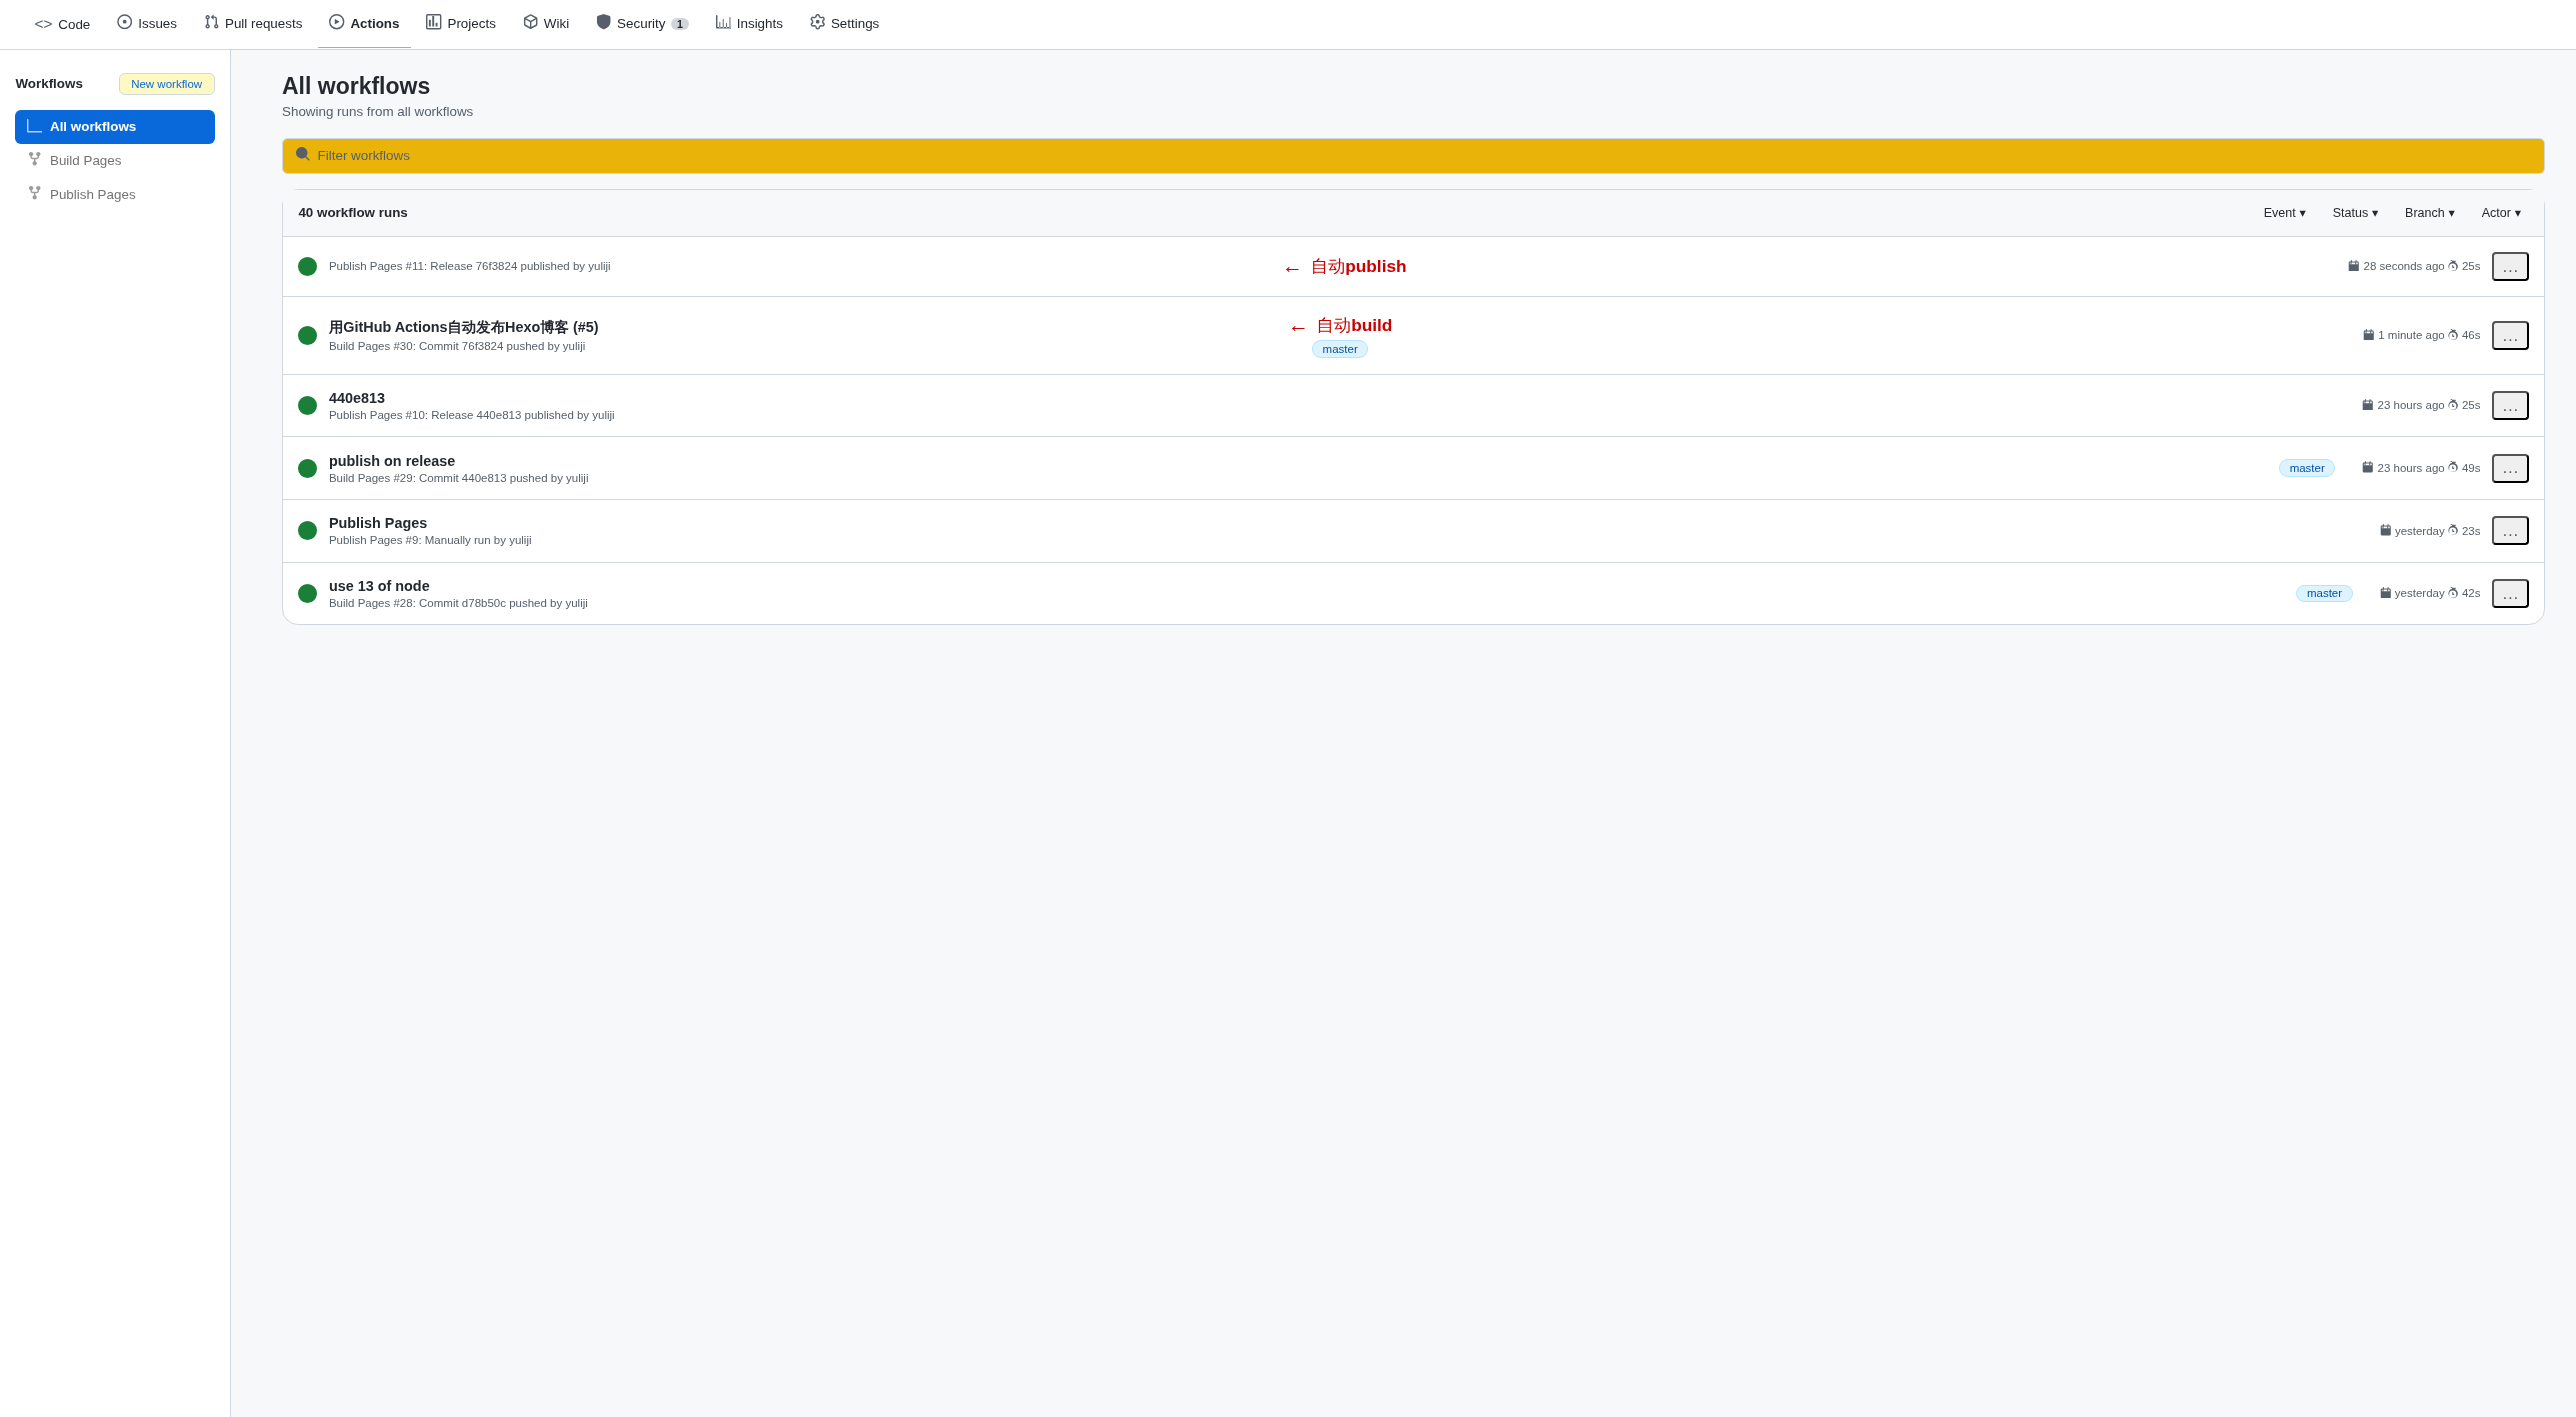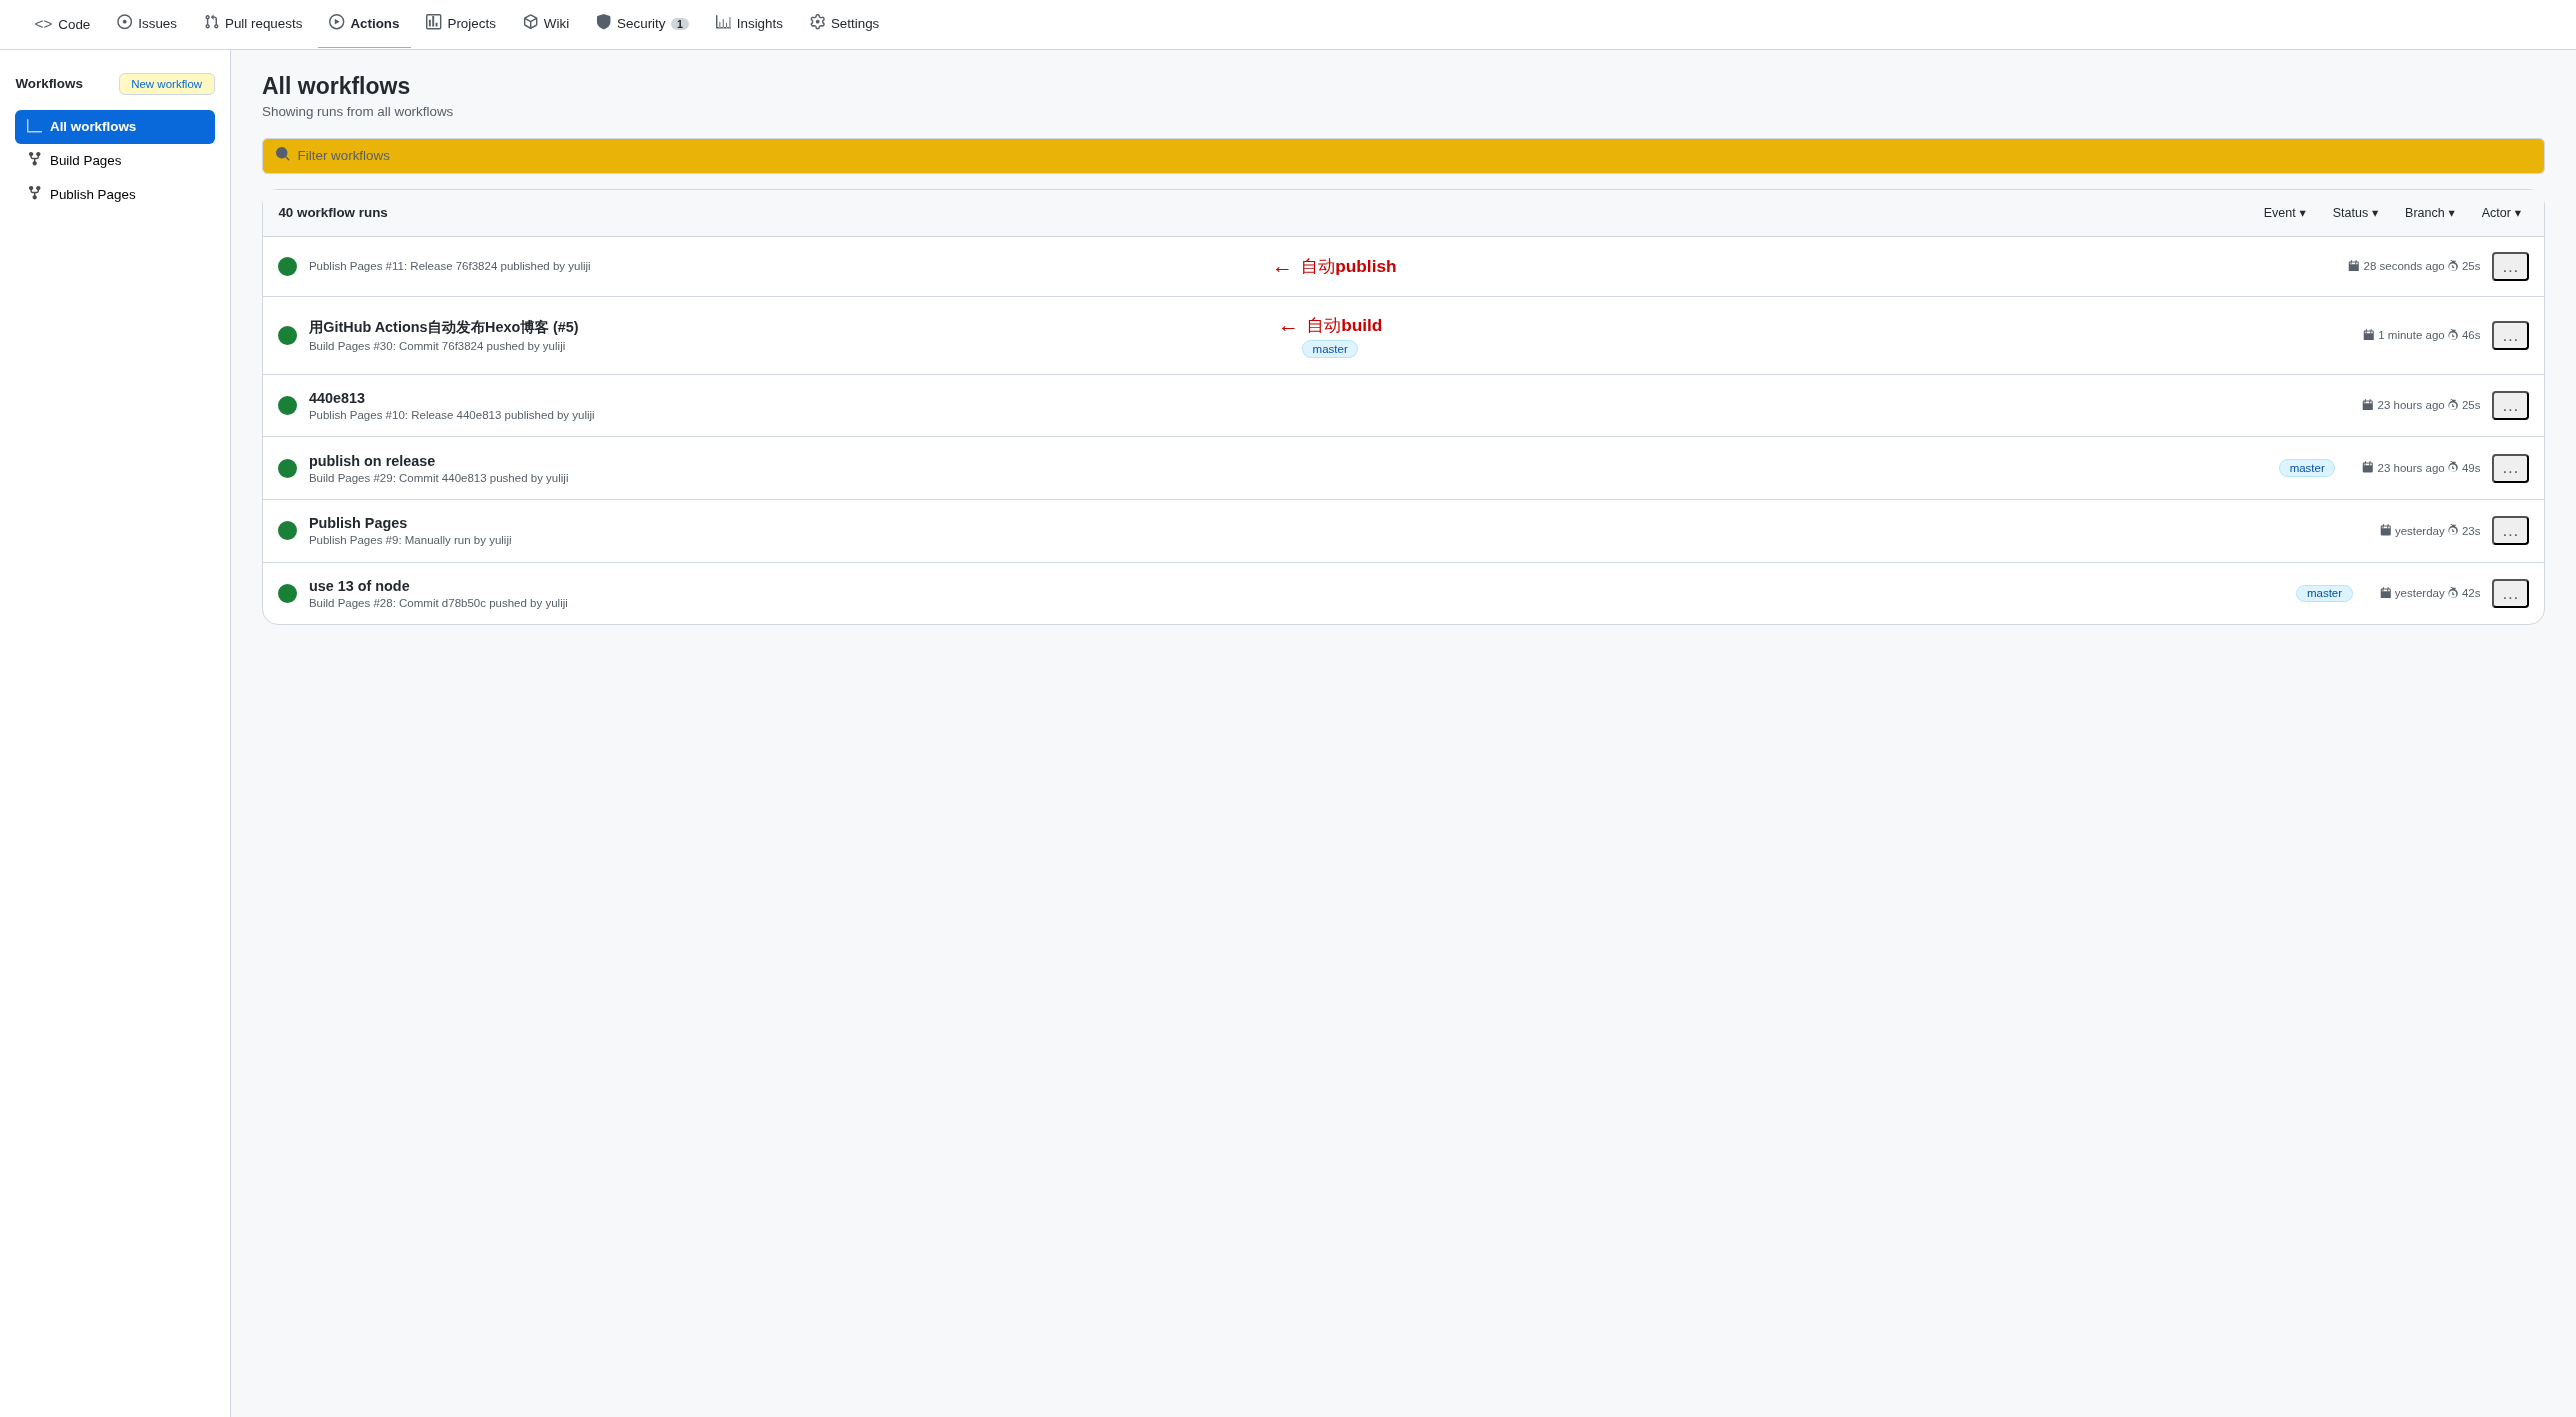--- a/index.html
+++ b/index.html
@@ -16,33 +16,33 @@
       border-bottom: 1.9px solid transparent; white-space: nowrap; position: relative;
     }
     .nav-item.active { border-bottom: 1.9px solid #fd8c73; font-weight: 600; color: #24292f; }
     .nav-item .nav-icon { color: #57606a; font-size: 15.4px; }
     .nav-badge {
       background: #d1d5db; color: #24292f; font-size: 10.6px; font-weight: 600;
       border-radius: 19px; padding: 0 5.8px; min-width: 17.3px; text-align: center;
     }
 
     
-    .main-layout { display: flex; min-height: calc(100vh - 50px); }
+    .main-layout { display: flex; min-height: calc(100vh - 50px); gap: 20px; }
 
     
     .sidebar { width: 231px; padding: 23px 15.4px; background: #fff; border-right: 1px solid #d0d7de; flex-shrink: 0; }
     .sidebar-header { display: flex; justify-content: space-between; align-items: center; margin-bottom: 15.4px; }
     .sidebar-title { font-weight: 600; font-size: 13.4px; }
     .new-workflow-btn {
       border: 1px solid #d0d7de; background: #fef9c3; color: #0969da;
       padding: 3.8px 11.5px; border-radius: 5.8px; font-size: 11.5px; cursor: pointer; font-weight: 500;
     }
     .sidebar-item {
       display: flex; align-items: center; gap: 7.7px; padding: 7.7px 11.5px;
-      border-radius: 5.8px; cursor: pointer; font-size: 13.4px; color: #000000;
+      border-radius: 5.8px; cursor: pointer; font-size: 13.4px; color: #737373;
     }
     .sidebar-item.active { background: #0969da; color: #fff; font-weight: 600; }
     .sidebar-item .workflow-icon { font-size: 13.4px; opacity: 0.7; }
 
     
     .content { flex: 1; padding: 23px 31px; background: #f6f8fa; }
     .page-title { font-size: 23px; font-weight: 600; margin-bottom: 3.8px; }
     .page-subtitle { font-size: 13.4px; color: #57606a; margin-bottom: 19px; }
 
     

